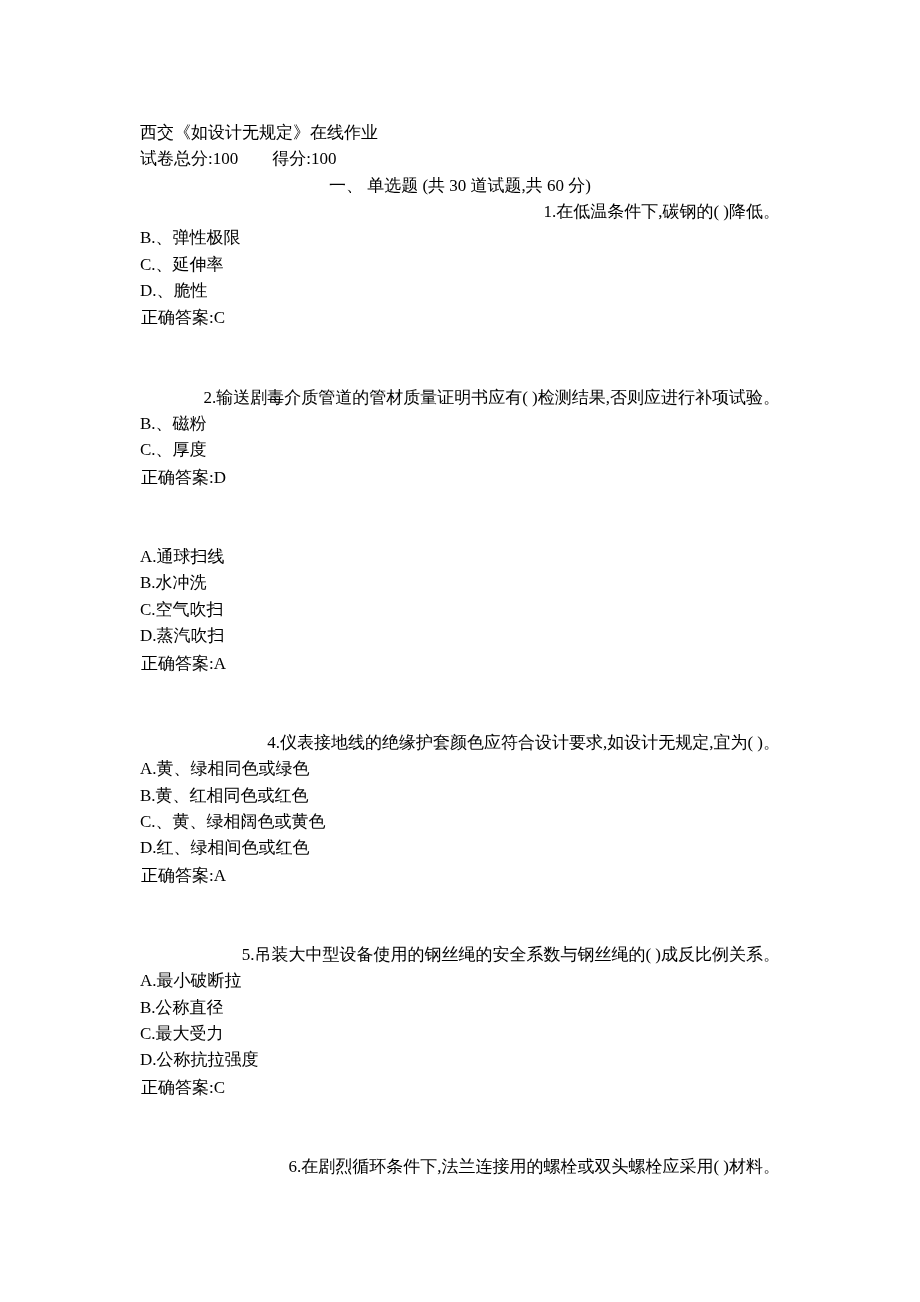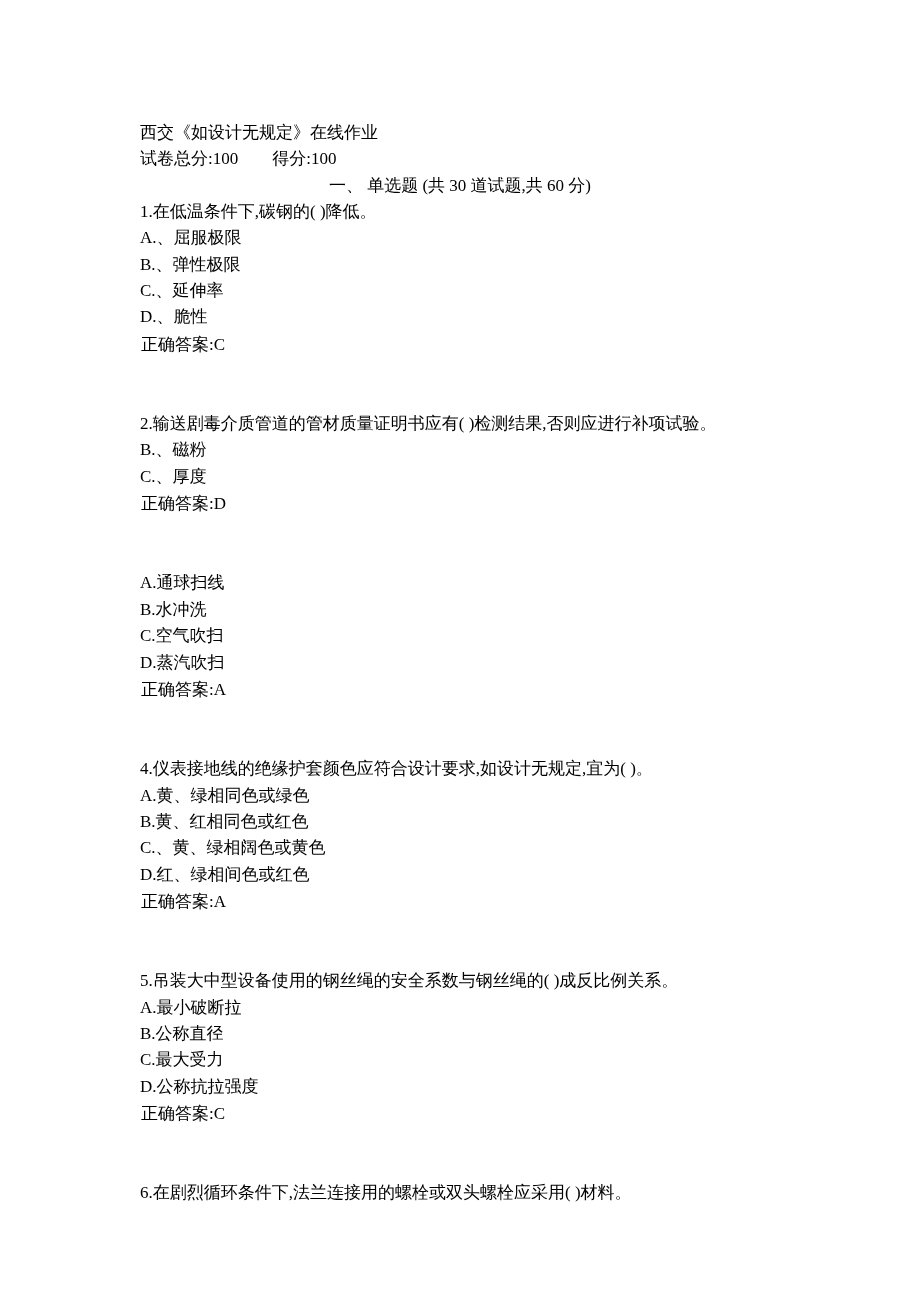--- a/index.html
+++ b/index.html
@@ -27,20 +27,21 @@
     }
     .section-line {
       margin: 0;
       text-align: center;
     }
     .q-block {
       margin: 0;
     }
     .q-text {
       margin: 0;
+      text-align: right;
     }
     .opt {
       margin: 0;
     }
     .ans {
       margin: 1px;
     }
     .gap {
       height: 52px;
     }
@@ -54,21 +55,20 @@
 
   <p class="score-line">
     <span>试卷总分:</span><span>100</span><span class="score-gap"></span><span>得分:</span><span>100</span>
   </p>
 
   <p class="section-line">一、 单选题 (共 30 道试题,共 60 分)</p>
 
   <div id="questions">
       <div class="q-block">
         <p class="q-text">1.在低温条件下,碳钢的( )降低。</p>
-        <p class="opt">A.、屈服极限</p>
         <p class="opt">B.、弹性极限</p>
         <p class="opt">C.、延伸率</p>
         <p class="opt">D.、脆性</p>
         <p class="ans">正确答案:C</p>
       </div>
       <div class="gap"></div>
       <div class="q-block">
         <p class="q-text">2.输送剧毒介质管道的管材质量证明书应有( )检测结果,否则应进行补项试验。</p>
         <p class="opt">B.、磁粉</p>
         <p class="opt">C.、厚度</p>

